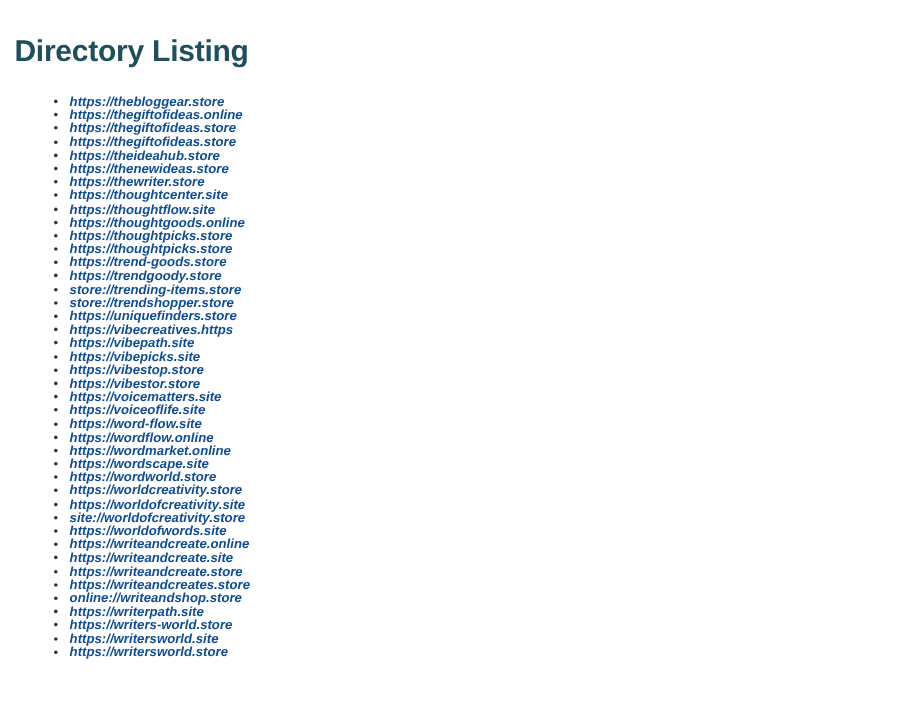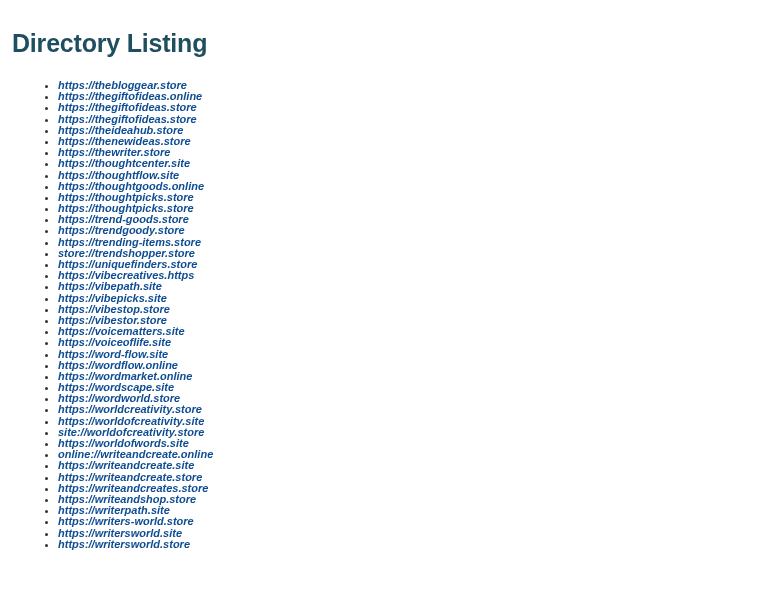--- a/index.html
+++ b/index.html
@@ -101,44 +101,44 @@
         <li><a href="#">https://theideahub.store</a></li>
         <li><a href="#">https://thenewideas.store</a></li>
         <li><a href="#">https://thewriter.store</a></li>
         <li><a href="#">https://thoughtcenter.site</a></li>
         <li><a href="#">https://thoughtflow.site</a></li>
         <li><a href="#">https://thoughtgoods.online</a></li>
         <li><a href="#">https://thoughtpicks.store</a></li>
         <li><a href="#">https://thoughtpicks.store</a></li>
         <li><a href="#">https://trend-goods.store</a></li>
         <li><a href="#">https://trendgoody.store</a></li>
-        <li><a href="#">https://trending-items.store</a></li>
+        <li><a href="#">store://trending-items.store</a></li>
         <li><a href="#">store://trendshopper.store</a></li>
         <li><a href="#">https://uniquefinders.store</a></li>
         <li><a href="#">https://vibecreatives.https</a></li>
         <li><a href="#">https://vibepath.site</a></li>
         <li><a href="#">https://vibepicks.site</a></li>
         <li><a href="#">https://vibestop.store</a></li>
         <li><a href="#">https://vibestor.store</a></li>
         <li><a href="#">https://voicematters.site</a></li>
         <li><a href="#">https://voiceoflife.site</a></li>
         <li><a href="#">https://word-flow.site</a></li>
         <li><a href="#">https://wordflow.online</a></li>
         <li><a href="#">https://wordmarket.online</a></li>
         <li><a href="#">https://wordscape.site</a></li>
         <li><a href="#">https://wordworld.store</a></li>
         <li><a href="#">https://worldcreativity.store</a></li>
         <li><a href="#">https://worldofcreativity.site</a></li>
         <li><a href="#">site://worldofcreativity.store</a></li>
         <li><a href="#">https://worldofwords.site</a></li>
-        <li><a href="#">online://writeandcreate.online</a></li>
+        <li><a href="#">https://writeandcreate.online</a></li>
         <li><a href="#">https://writeandcreate.site</a></li>
         <li><a href="#">https://writeandcreate.store</a></li>
         <li><a href="#">https://writeandcreates.store</a></li>
-        <li><a href="#">https://writeandshop.store</a></li>
+        <li><a href="#">online://writeandshop.store</a></li>
         <li><a href="#">https://writerpath.site</a></li>
         <li><a href="#">https://writers-world.store</a></li>
         <li><a href="#">https://writersworld.site</a></li>
         <li><a href="#">https://writersworld.store</a></li>
       </ul>
   </div>
 
 </div>
 
 </body></html>

